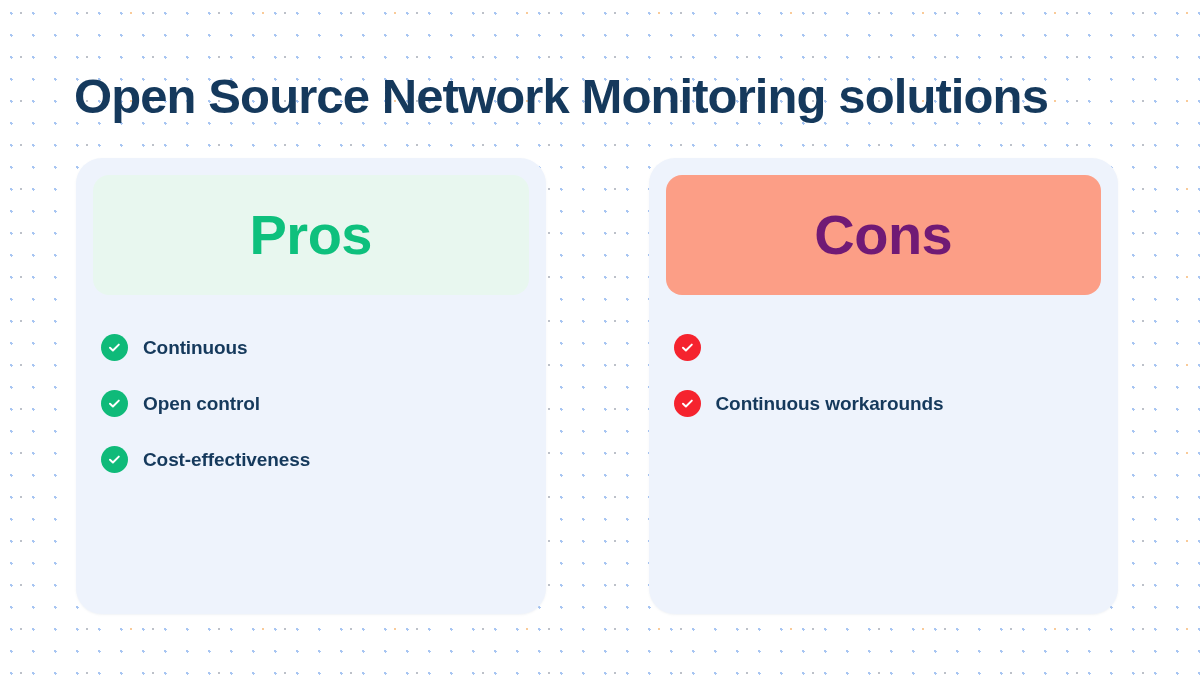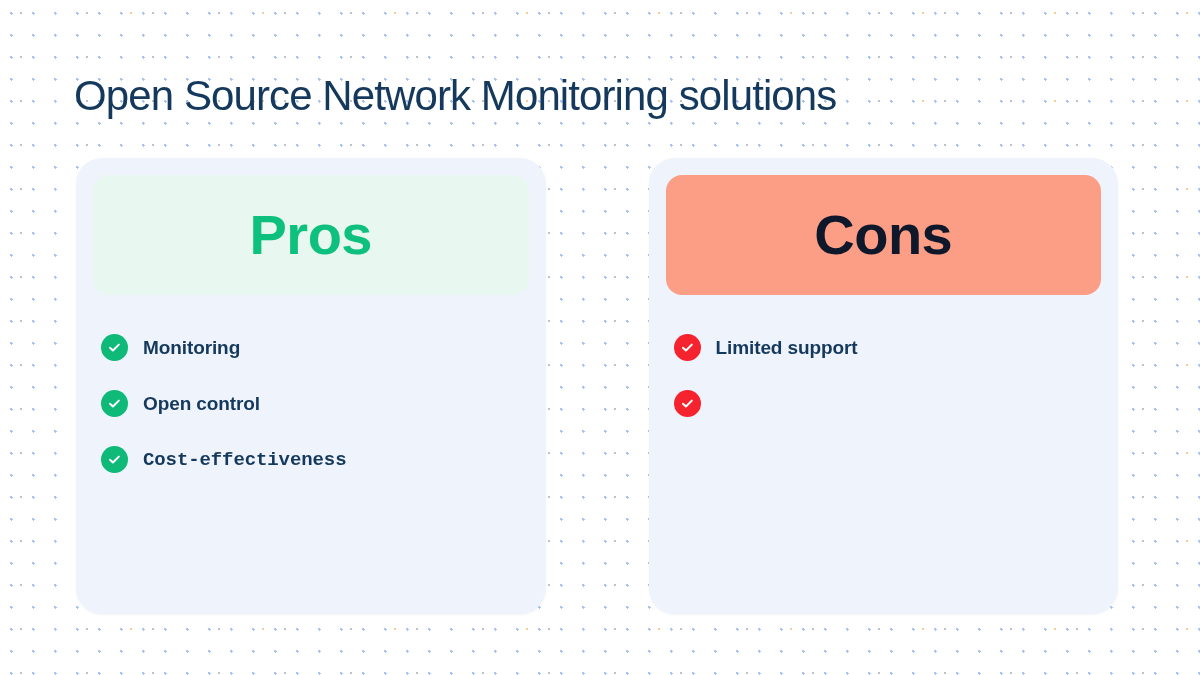--- a/index.html
+++ b/index.html
@@ -48,23 +48,23 @@
     z-index: 1;
     width: 1200px;
     height: 675px;
   }
 
   .page-title {
     position: absolute;
     left: 74px;
     top: 64px;
     width: 1060px;
-    font-size: 42px;
+    font-size: 49px;
     line-height: 64px;
-    font-weight: 400;
+    font-weight: 700;
     letter-spacing: -0.9px;
     color: #15395c;
     white-space: nowrap;
   }
 
   
   .columns {
     position: absolute;
     left: 76px;
     top: 158px;
@@ -94,36 +94,36 @@
     font-size: 56px;
     font-weight: 700;
     letter-spacing: -0.5px;
     line-height: 1;
   }
 
   .card--pros .card-header { background: #e8f7ef; }
   .card--pros .card-header-label { color: #0ec07d; }
 
   .card--cons .card-header { background: #fc9e86; }
-  .card--cons .card-header-label { color: #0f172a; }
+  .card--cons .card-header-label { color: #701a75; }
 
   
   .item-list {
     list-style: none;
     margin-top: 39px;
     padding: 0 6px 0 8px;
   }
 
   .list-item {
     display: flex;
     align-items: center;
     gap: 15px;
     margin-bottom: 29px;
   }
-  .list-item:last-child { margin-bottom: 0; font-family: Liberation Mono, monospace; }
+  .list-item:last-child { margin-bottom: 0; }
 
   .check-icon {
     flex: 0 0 auto;
     width: 27px;
     height: 27px;
     border-radius: 50%;
     display: flex;
     align-items: center;
     justify-content: center;
   }
@@ -159,21 +159,21 @@
         <span class="card-header-label">Pros</span>
       </div>
 
       <ul class="item-list">
         <li class="list-item">
           <span class="check-icon">
             <svg width="15" height="15" viewBox="0 0 16 16" aria-hidden="true">
               <path d="M3.2 8.3 L6.3 11.2 L12.6 4.9" fill="none" stroke="#ffffff" stroke-width="2.1" stroke-linecap="round" stroke-linejoin="round"></path>
             </svg>
           </span>
-          <span class="list-item-label">Monitoring</span>
+          <span class="list-item-label">Continuous</span>
         </li>
 
         <li class="list-item">
           <span class="check-icon">
             <svg width="15" height="15" viewBox="0 0 16 16" aria-hidden="true">
               <path d="M3.2 8.3 L6.3 11.2 L12.6 4.9" fill="none" stroke="#ffffff" stroke-width="2.1" stroke-linecap="round" stroke-linejoin="round"></path>
             </svg>
           </span>
           <span class="list-item-label">Open control</span>
         </li>
@@ -195,28 +195,28 @@
       </div>
 
       <ul class="item-list">
 
         <li class="list-item">
           <span class="check-icon">
             <svg width="15" height="15" viewBox="0 0 16 16" aria-hidden="true">
               <path d="M3.2 8.3 L6.3 11.2 L12.6 4.9" fill="none" stroke="#ffffff" stroke-width="2.1" stroke-linecap="round" stroke-linejoin="round"></path>
             </svg>
           </span>
-          <span class="list-item-label">Limited support</span>
-        </li>
-
-        <li class="list-item">
-          <span class="check-icon">
-            <svg width="15" height="15" viewBox="0 0 16 16" aria-hidden="true">
-              <path d="M3.2 8.3 L6.3 11.2 L12.6 4.9" fill="none" stroke="#ffffff" stroke-width="2.1" stroke-linecap="round" stroke-linejoin="round"></path>
-            </svg>
-          </span>
+        </li>
+
+        <li class="list-item">
+          <span class="check-icon">
+            <svg width="15" height="15" viewBox="0 0 16 16" aria-hidden="true">
+              <path d="M3.2 8.3 L6.3 11.2 L12.6 4.9" fill="none" stroke="#ffffff" stroke-width="2.1" stroke-linecap="round" stroke-linejoin="round"></path>
+            </svg>
+          </span>
+          <span class="list-item-label">Continuous workarounds</span>
         </li>
 
       </ul>
     </section>
 
   </div>
 </div>
 
 </body></html>

